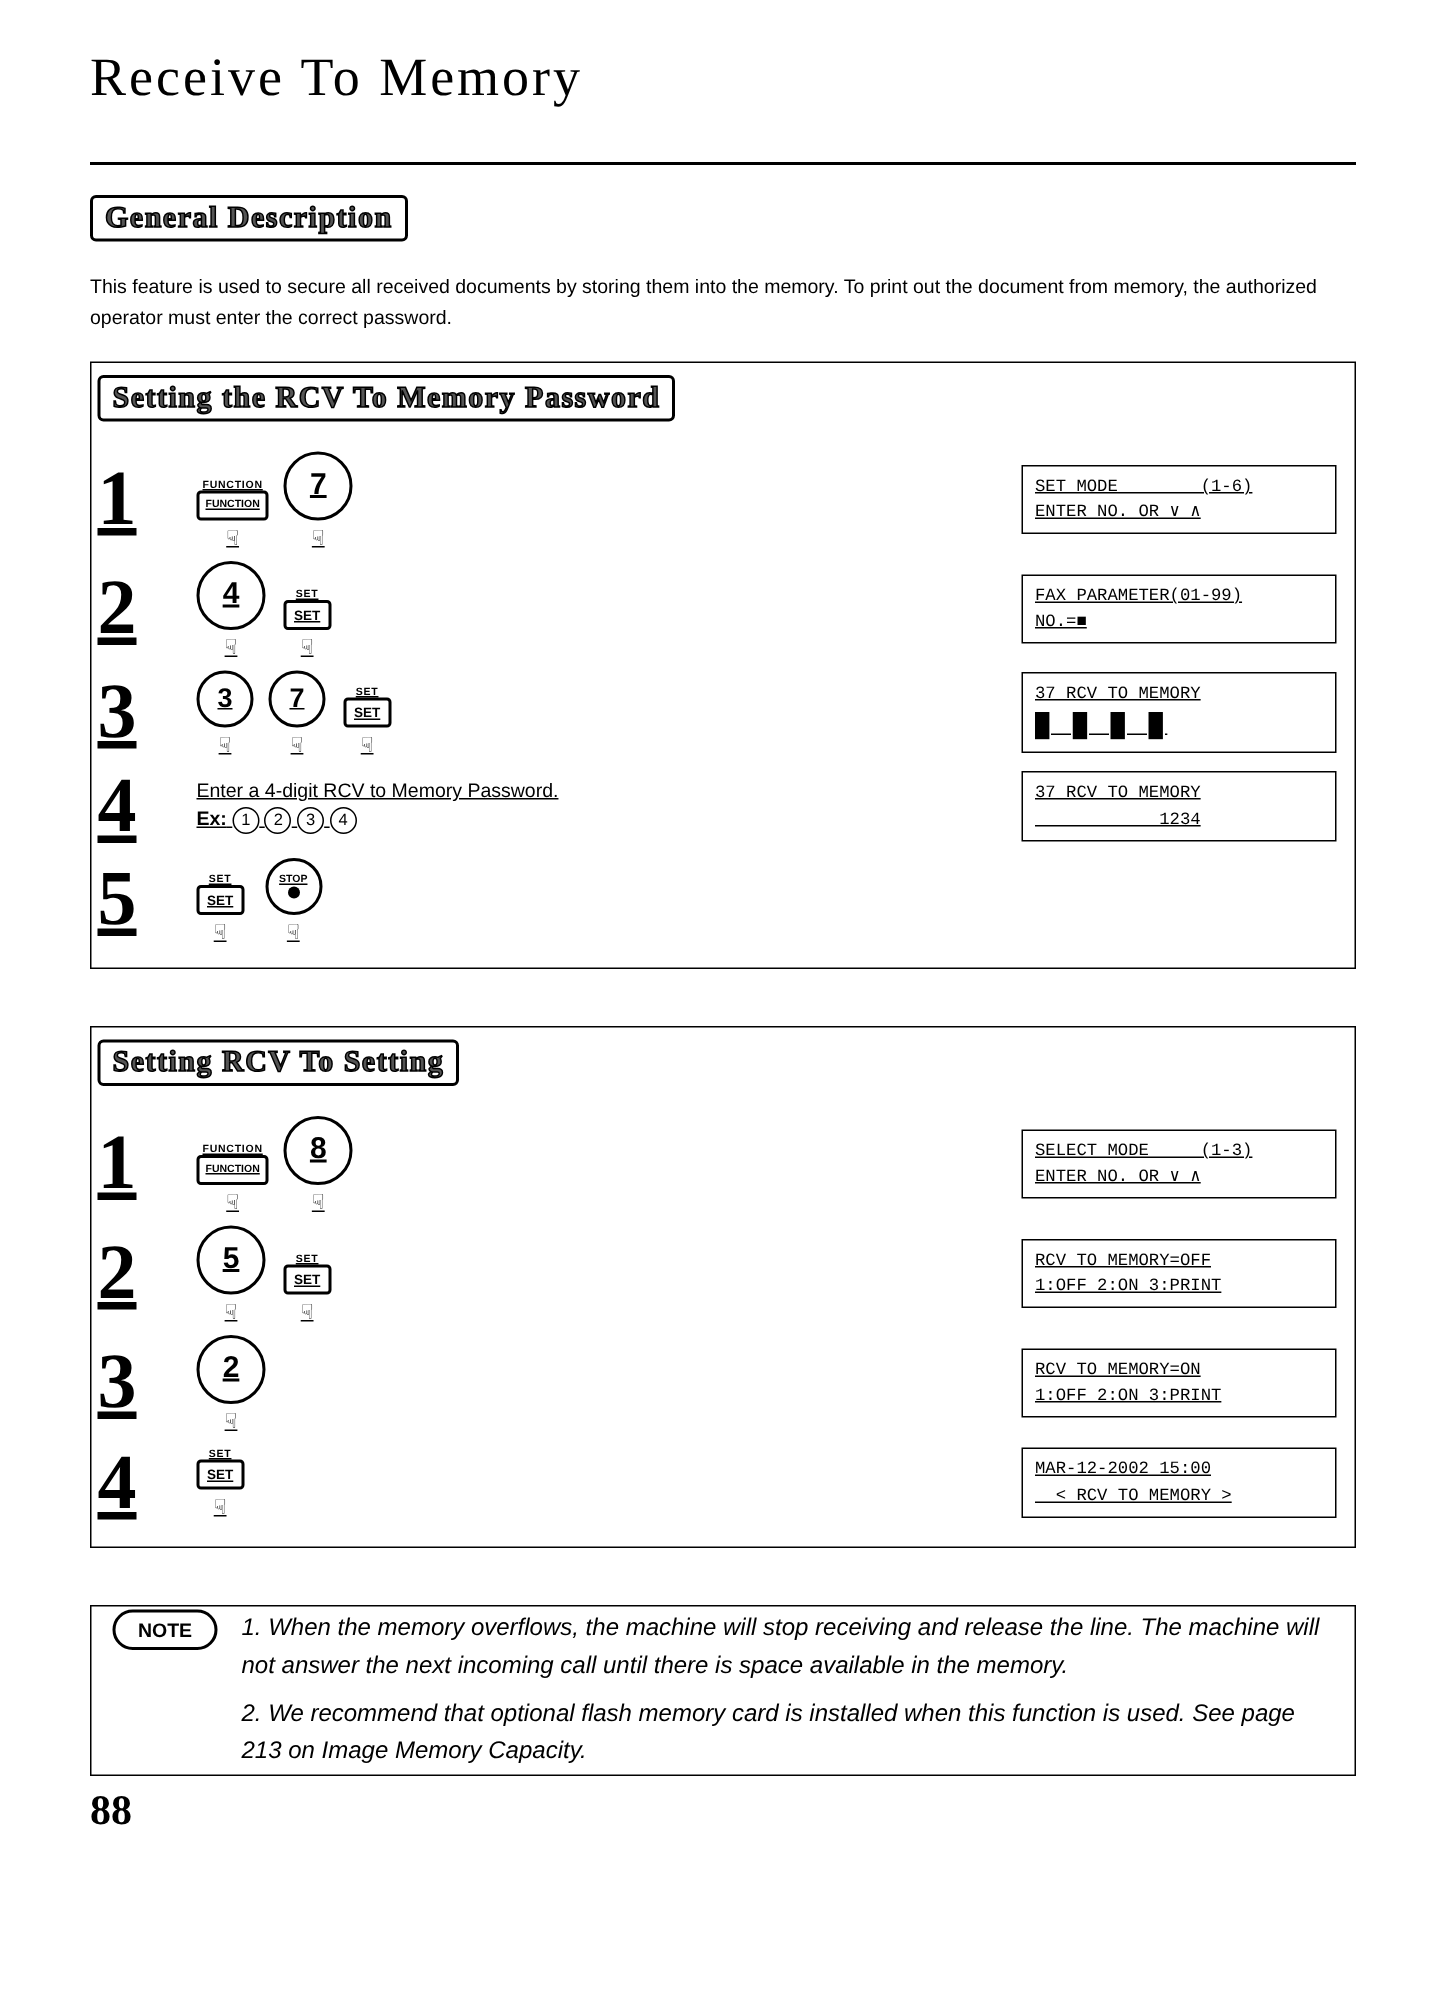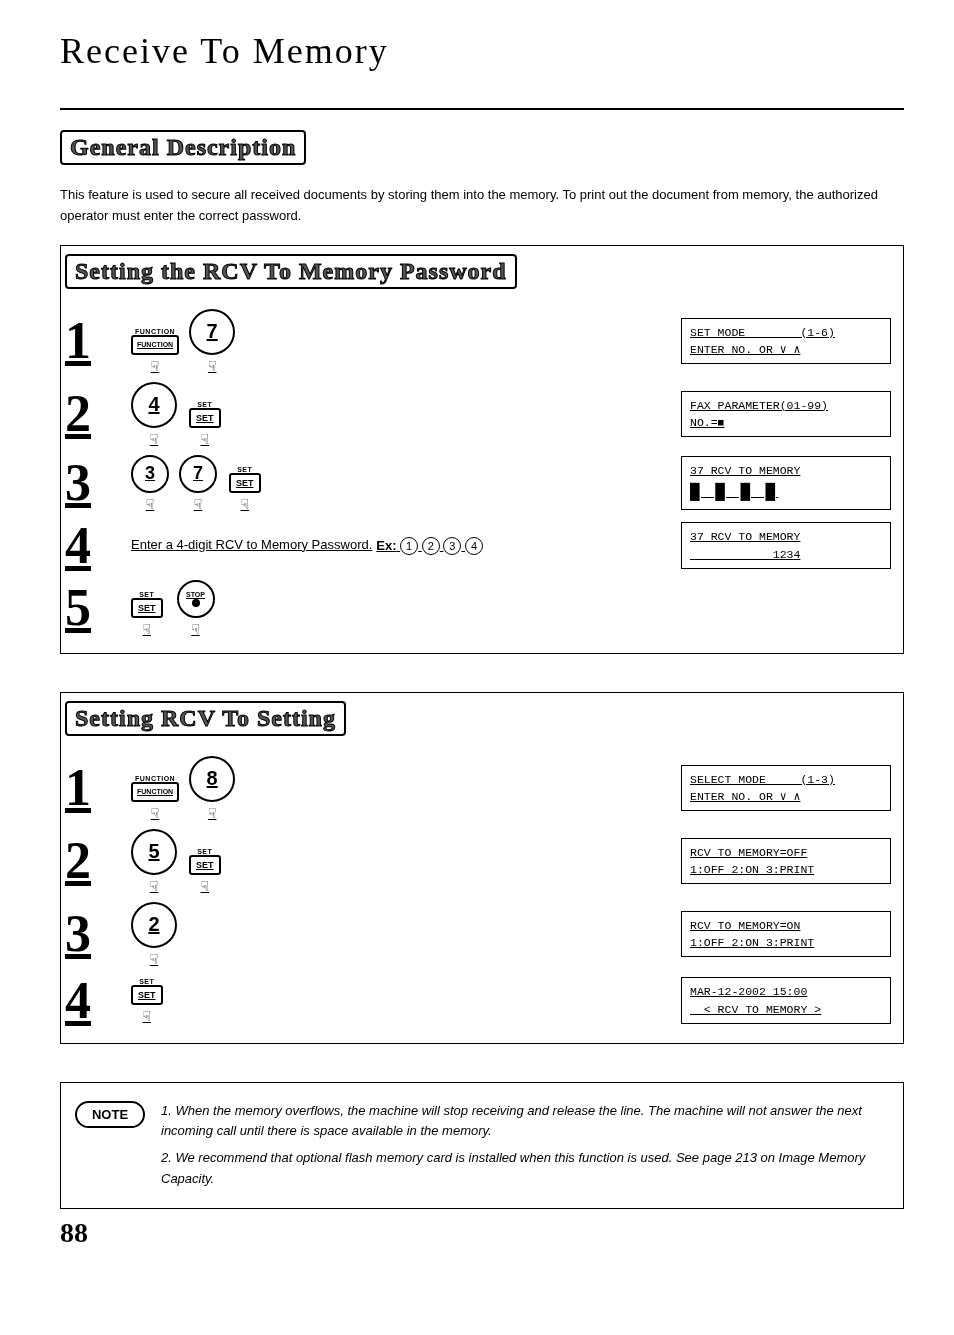--- a/index.html
+++ b/index.html
@@ -20,21 +20,21 @@
       margin-bottom: 36px;
     }
     .section-box {
       border: 2px solid #000;
       border-radius: 4px;
       padding: 2px 8px;
       margin-bottom: 10px;
       display: inline-block;
     }
     .section-title {
-      font-size: 24px;
+      font-size: 20px;
       font-family: 'Times New Roman', serif;
       font-weight: bold;
       letter-spacing: 1px;
     }
     .section-title-outline {
       -webkit-text-stroke: 1px #000;
       color: #555;
     }
     .description-text {
       font-size: 13px;
@@ -172,35 +172,35 @@
       font-size: 28px;
       font-weight: bold;
       font-family: 'Times New Roman', serif;
       margin-top: 8px;
     }
     .note-section {
       display: flex;
       align-items: flex-start;
       gap: 16px;
       border: 1.5px solid #000;
-      padding: 18px 14px;
+      padding: 2px 14px;
       margin-top: 26px;
     }
     .note-label {
       border: 2px solid #000;
       border-radius: 20px;
       padding: 4px 12px;
       font-size: 13px;
       font-weight: bold;
       white-space: nowrap;
       min-width: 70px;
       text-align: center;
     }
     .note-text {
-      font-size: 13px;
+      font-size: 16px;
       line-height: 1.6;
       font-style: italic;
     }
     .top-separator {
       border-top: 2px solid #000;
       margin-bottom: 20px;
     }
     .hand-cursor {
       font-size: 14px;
       display: inline-block;
@@ -300,21 +300,21 @@
           </div>
         </div>
       </div>
     </div>
     <div class="display-box"><span>37 RCV TO MEMORY</span>
 <span style="font-size:16px;letter-spacing:3px;">█ █ █ █</span></div>
   </div>
 
   <div class="step-row" style="margin-bottom:8px;">
     <div class="step-number">4</div>
-    <div class="step-content" style="flex-direction:row;align-items:flex-start;gap:4px;">
+    <div class="step-content" style="flex-direction:column;align-items:flex-start;gap:4px;">
       <span class="step-text">Enter a 4-digit RCV to Memory Password.</span>
       <span class="ex-text">
         <b>Ex:</b>
         <span class="circled-num">1</span>
         <span class="circled-num">2</span>
         <span class="circled-num">3</span>
         <span class="circled-num">4</span>
       </span>
     </div>
     <div class="display-box"><span>37 RCV TO MEMORY</span>

